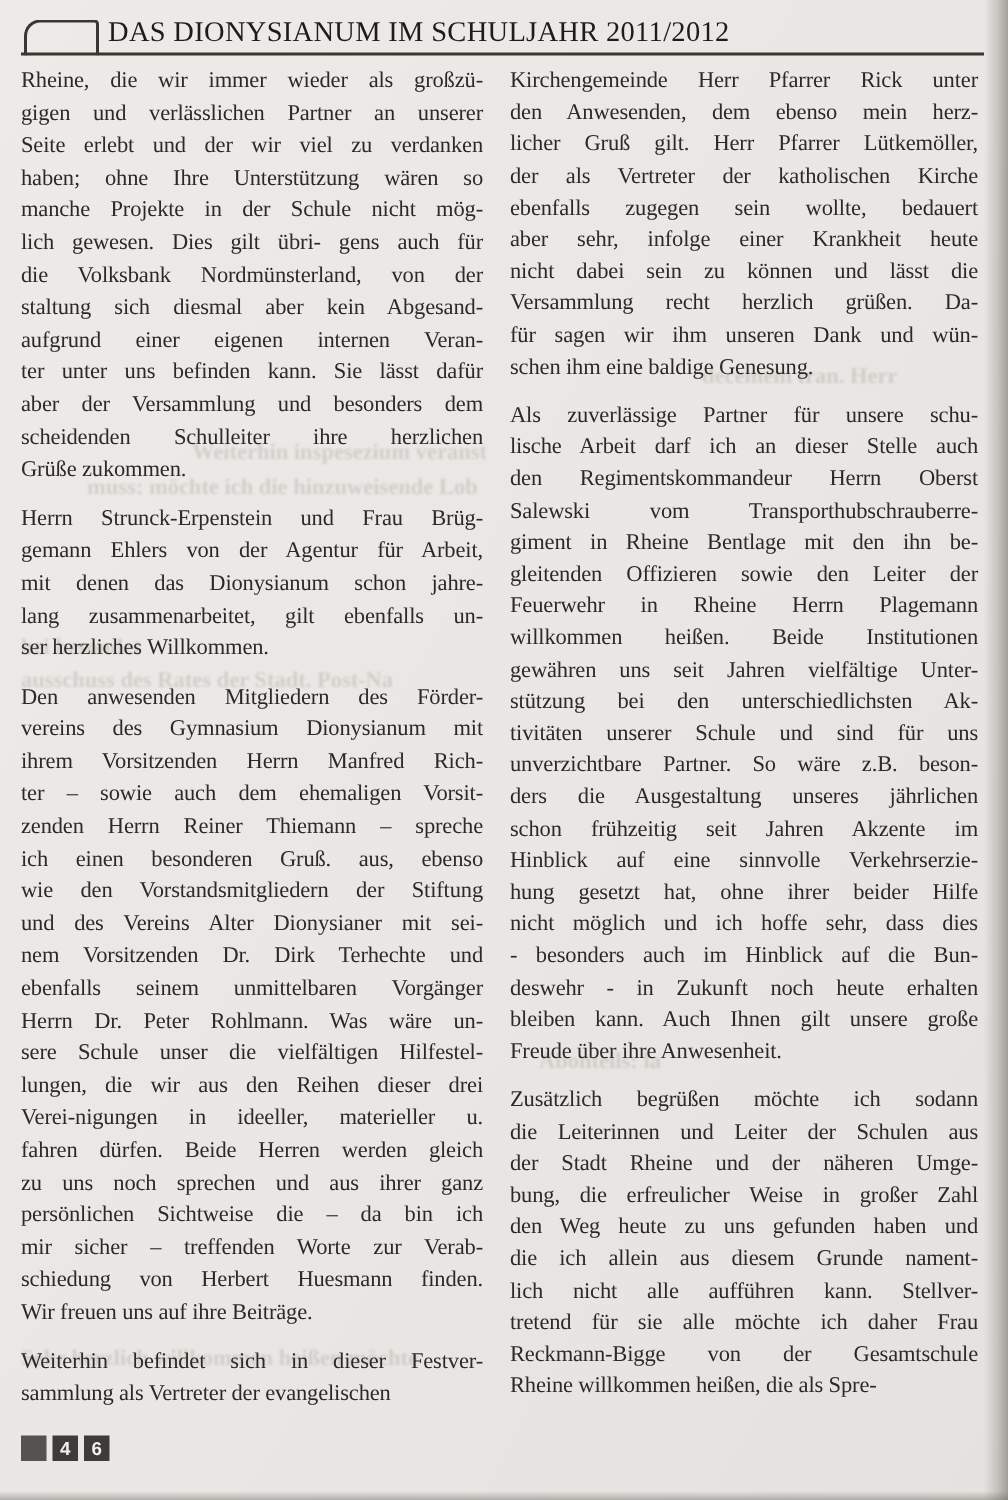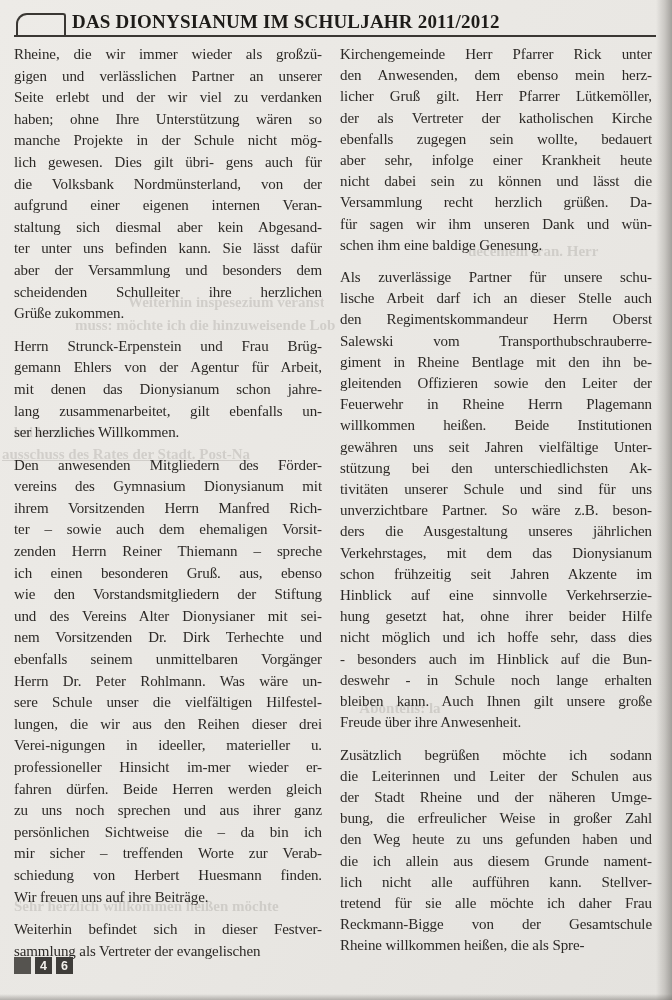--- a/index.html
+++ b/index.html
@@ -7,21 +7,21 @@
     position:relative;width:672px;height:1000px;overflow:hidden;
     background:linear-gradient(120deg,#edebe7 0%,#e9e7e3 55%,#e4e2de 100%);
     font-family:"Liberation Serif", serif;color:#2c2926;
   }
   .edge-right{position:absolute;top:0;right:0;width:16px;height:100%;
     background:linear-gradient(to right,rgba(150,147,142,0) 0%,rgba(140,137,132,.35) 55%,rgba(105,102,98,.55) 100%);}
   .edge-bottom{position:absolute;left:0;bottom:0;width:100%;height:6px;
     background:linear-gradient(to bottom,rgba(140,137,132,0),rgba(110,107,103,.45));}
   .corner-tab{position:absolute;left:16px;top:13px;width:46px;height:22px;
     border:2px solid #3a3733;border-bottom:none;border-radius:11px 3px 0 0;}
-  .title{position:absolute;left:72px;top:11px;font-size:19px;font-weight:bold;
+  .title{position:absolute;left:72px;top:11px;font-size:19px;font-weight:normal;
     letter-spacing:.2px;color:#1e1c19;white-space:nowrap;}
   .rule{position:absolute;left:14px;top:35px;width:642px;height:2px;background:#3a3733;}
   .col{position:absolute;top:44px;font-size:15px;line-height:21.6px;letter-spacing:-0.1px;}
   .col-left{left:14px;width:308px;}
   .col-right{left:340px;width:312px;line-height:21.2px;}
   .paragraph{margin:0 0 11px 0;}
   .line{text-align:justify;text-align-last:justify;}
   .line.last{text-align-last:left;}
   .footer{position:absolute;left:14px;top:957px;display:flex;gap:4px;}
   .sq{width:17px;height:17px;background:#3e3c39;color:#f2f0ec;
@@ -31,40 +31,40 @@
   .ghost{position:absolute;font-weight:bold;font-size:15px;color:#77736d;
     opacity:.22;filter:blur(.6px);white-space:nowrap;overflow:hidden;}
 </style>
 </head>
 <body>
 
 <div class="page">
     <div class="ghost" style="left: 340px; top: 700px; width: 120px; text-align: center;">Abonteils: la</div>
     <div class="ghost" style="left: 468px; top: 243px; width: 180px;">decemein tran. Herr</div>
     <div class="ghost" style="left: 14px; top: 898px; width: 302px;">Sehr herzlich willkommen heißen möchte</div>
-    <div class="ghost" style="left: 2px; top: 446px; width: 300px; text-decoration: underline;">ausschuss des Rates der Stadt. Post-Na</div>
+    <div class="ghost" style="left: 14px; top: 446px; width: 300px;">ausschuss des Rates der Stadt. Post-Na</div>
     <div class="ghost" style="left: 14px; top: 424px; width: 120px;">bei besondet</div>
-    <div class="ghost" style="left: 75px; top: 317px; width: 264px;">muss: möchte ich die hinzuweisende Lob</div>
+    <div class="ghost" style="left: 58px; top: 317px; width: 264px;">muss: möchte ich die hinzuweisende Lob</div>
     <div class="ghost" style="left: 128px; top: 294px; width: 196px;">Weiterhin inspesezium veranst</div>
 
   <div class="corner-tab"></div>
   <div class="title">DAS DIONYSIANUM IM SCHULJAHR 2011/2012</div>
   <div class="rule"></div>
 
   <div class="col col-left">
       <div class="paragraph">
         <div class="line">Rheine, die wir immer wieder als großzü-</div>
         <div class="line">gigen und verlässlichen Partner an unserer</div>
         <div class="line">Seite erlebt und der wir viel zu verdanken</div>
         <div class="line">haben; ohne Ihre Unterstützung wären so</div>
         <div class="line">manche Projekte in der Schule nicht mög-</div>
         <div class="line">lich gewesen. Dies gilt übri- gens auch für</div>
         <div class="line">die Volksbank Nordmünsterland, von der</div>
+        <div class="line">staltung sich diesmal aber kein Abgesand-</div>
         <div class="line">aufgrund einer eigenen internen Veran-</div>
-        <div class="line">staltung sich diesmal aber kein Abgesand-</div>
         <div class="line">ter unter uns befinden kann. Sie lässt dafür</div>
         <div class="line">aber der Versammlung und besonders dem</div>
         <div class="line">scheidenden Schulleiter ihre herzlichen</div>
         <div class="line last">Grüße zukommen.</div>
       </div>
       <div class="paragraph">
         <div class="line">Herrn Strunck-Erpenstein und Frau Brüg-</div>
         <div class="line">gemann Ehlers von der Agentur für Arbeit,</div>
         <div class="line">mit denen das Dionysianum schon jahre-</div>
         <div class="line">lang zusammenarbeitet, gilt ebenfalls un-</div>
@@ -78,21 +78,20 @@
         <div class="line">zenden Herrn Reiner Thiemann – spreche</div>
         <div class="line">ich einen besonderen Gruß. aus, ebenso</div>
         <div class="line">wie den Vorstandsmitgliedern der Stiftung</div>
         <div class="line">und des Vereins Alter Dionysianer mit sei-</div>
         <div class="line">nem Vorsitzenden Dr. Dirk Terhechte und</div>
         <div class="line">ebenfalls seinem unmittelbaren Vorgänger</div>
         <div class="line">Herrn Dr. Peter Rohlmann. Was wäre un-</div>
         <div class="line">sere Schule unser die vielfältigen Hilfestel-</div>
         <div class="line">lungen, die wir aus den Reihen dieser drei</div>
         <div class="line">Verei-nigungen in ideeller, materieller u.</div>
-        <div class="line">professioneller Hinsicht im-mer wieder er-</div>
         <div class="line">fahren dürfen. Beide Herren werden gleich</div>
         <div class="line">zu uns noch sprechen und aus ihrer ganz</div>
         <div class="line">persönlichen Sichtweise die – da bin ich</div>
         <div class="line">mir sicher – treffenden Worte zur Verab-</div>
         <div class="line">schiedung von Herbert Huesmann finden.</div>
         <div class="line last">Wir freuen uns auf ihre Beiträge.</div>
       </div>
       <div class="paragraph">
         <div class="line">Weiterhin befindet sich in dieser Festver-</div>
         <div class="line last">sammlung als Vertreter der evangelischen</div>
@@ -118,27 +117,26 @@
         <div class="line">Salewski vom Transporthubschrauberre-</div>
         <div class="line">giment in Rheine Bentlage mit den ihn be-</div>
         <div class="line">gleitenden Offizieren sowie den Leiter der</div>
         <div class="line">Feuerwehr in Rheine Herrn Plagemann</div>
         <div class="line">willkommen heißen. Beide Institutionen</div>
         <div class="line">gewähren uns seit Jahren vielfältige Unter-</div>
         <div class="line">stützung bei den unterschiedlichsten Ak-</div>
         <div class="line">tivitäten unserer Schule und sind für uns</div>
         <div class="line">unverzichtbare Partner. So wäre z.B. beson-</div>
         <div class="line">ders die Ausgestaltung unseres jährlichen</div>
-        <div class="line">Verkehrstages, mit dem das Dionysianum</div>
         <div class="line">schon frühzeitig seit Jahren Akzente im</div>
         <div class="line">Hinblick auf eine sinnvolle Verkehrserzie-</div>
         <div class="line">hung gesetzt hat, ohne ihrer beider Hilfe</div>
         <div class="line">nicht möglich und ich hoffe sehr, dass dies</div>
         <div class="line">- besonders auch im Hinblick auf die Bun-</div>
-        <div class="line">deswehr - in Schule noch lange erhalten</div>
+        <div class="line">deswehr - in Zukunft noch heute erhalten</div>
         <div class="line">bleiben kann. Auch Ihnen gilt unsere große</div>
         <div class="line last">Freude über ihre Anwesenheit.</div>
       </div>
       <div class="paragraph">
         <div class="line">Zusätzlich begrüßen möchte ich sodann</div>
         <div class="line">die Leiterinnen und Leiter der Schulen aus</div>
         <div class="line">der Stadt Rheine und der näheren Umge-</div>
         <div class="line">bung, die erfreulicher Weise in großer Zahl</div>
         <div class="line">den Weg heute zu uns gefunden haben und</div>
         <div class="line">die ich allein aus diesem Grunde nament-</div>

